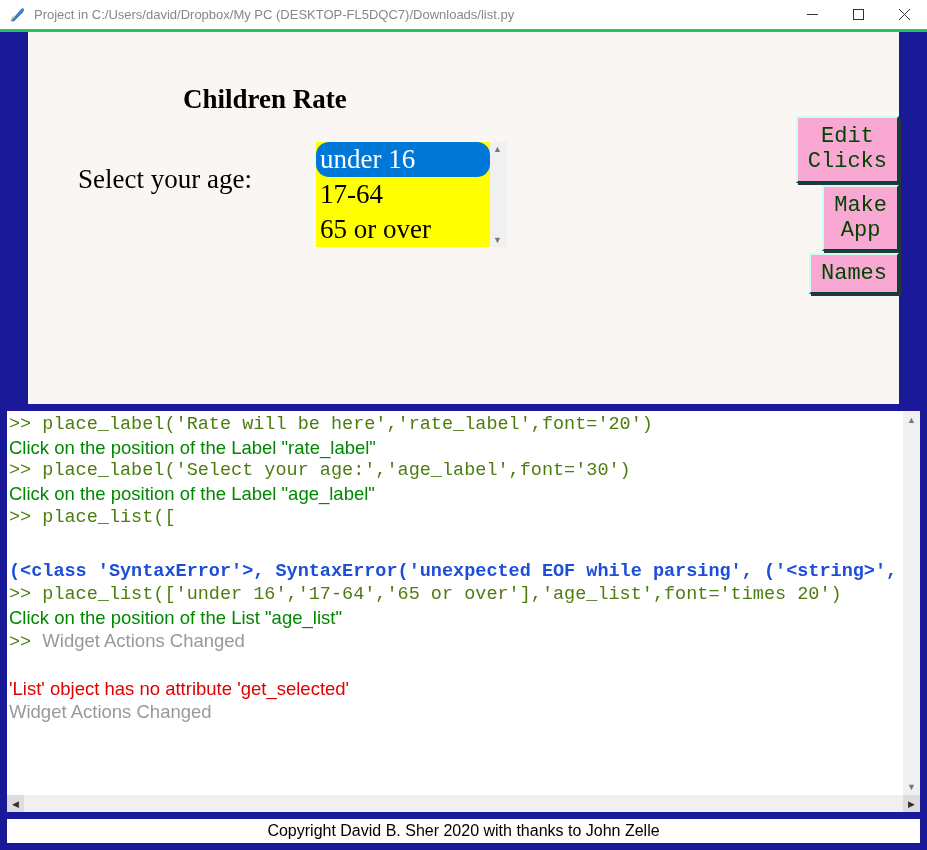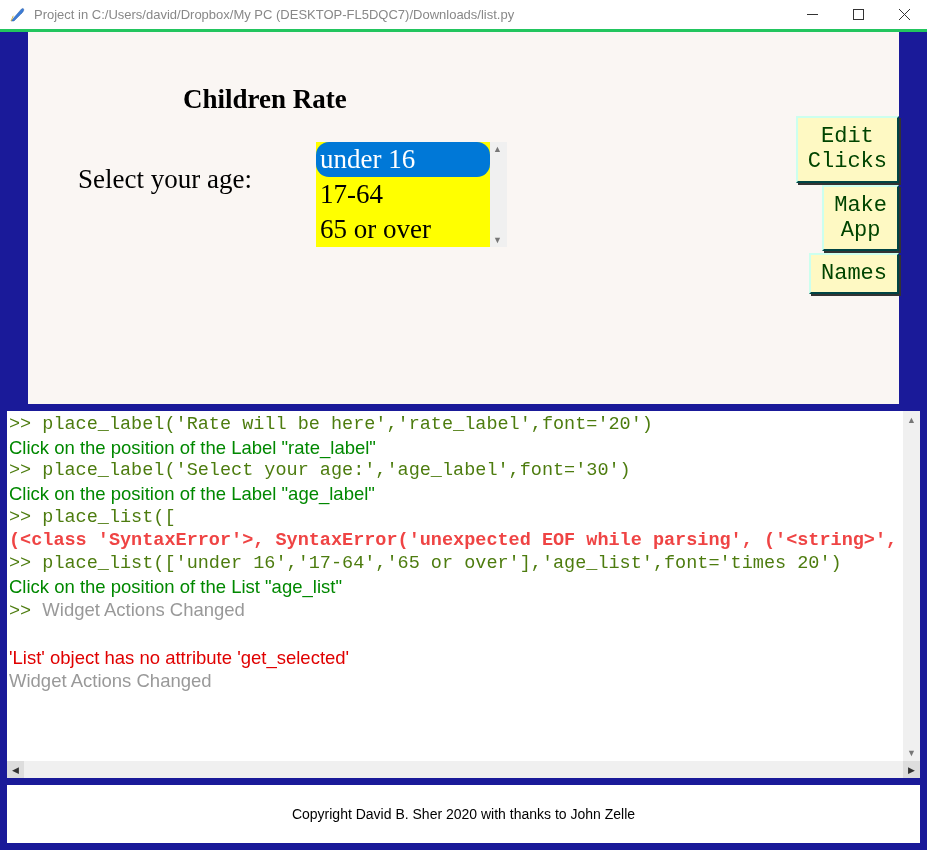--- a/index.html
+++ b/index.html
@@ -55,23 +55,23 @@
     .console-area {
       margin: 7px 7px 0 7px;
       background: #fff;
       flex: 1;
       position: relative;
       overflow: hidden;
     }
     .footer {
       background: #fff;
       color: #000;
-      font-size: 14px;
+      font-size: 16px;
       text-align: center;
-      padding: 21px 0;
+      padding: 3px 0;
       margin: 7px 7px 7px 7px;
     }
 
     
     .heading {
       position: absolute;
       top: 52px;
       left: 155px;
       font-family: "Times New Roman", serif;
       font-size: 27px;
@@ -123,21 +123,21 @@
 
     .side-btns {
       position: absolute;
       right: 0;
       top: 84px;
       display: flex;
       flex-direction: column;
       align-items: flex-end;
     }
     .side-btn {
-      background: #fef9c3;
+      background: #f9a8d4;
       color: #004400;
       font-family: "Courier New", monospace;
       font-size: 22px;
       text-align: center;
       padding: 6px 10px;
       margin-bottom: 2px;
       border: 2px solid #000;
       border-top-color: #cfe;
       border-left-color: #cfe;
       border-right-color: #044;
@@ -199,21 +199,21 @@
       padding: 2px 0;
       font-size: 18.5px;
       line-height: 1.25;
       white-space: pre;
       overflow: hidden;
     }
     .c-mono { font-family: "Courier New", monospace; color: #4d7c0f; }
     .c-sans { font-family: Arial, sans-serif; }
     .c-green { color: #008800; }
     .c-red { color: #e00000; }
-    .c-redb { color: #ef4444; font-weight: bold; font-family: "Courier New", monospace; }
+    .c-redb { color: #1d4ed8; font-weight: bold; font-family: "Courier New", monospace; margin-top: 31px; }
     .c-gray { color: #999; }
   </style>
 </head>
 <body>
 
 <div class="titlebar">
   <span class="feather">
     <svg viewBox="0 0 24 24">
         <path d="M4 20 L18 4 C19 3 21 3 21 5 C21 7 19 9 17 11 L8 20 Z" fill="#3b7bd6" stroke="#2a5a9a" stroke-width="0.6"></path>
         <path d="M4 20 L7 13" stroke="#d6b23b" stroke-width="1.2"></path>

